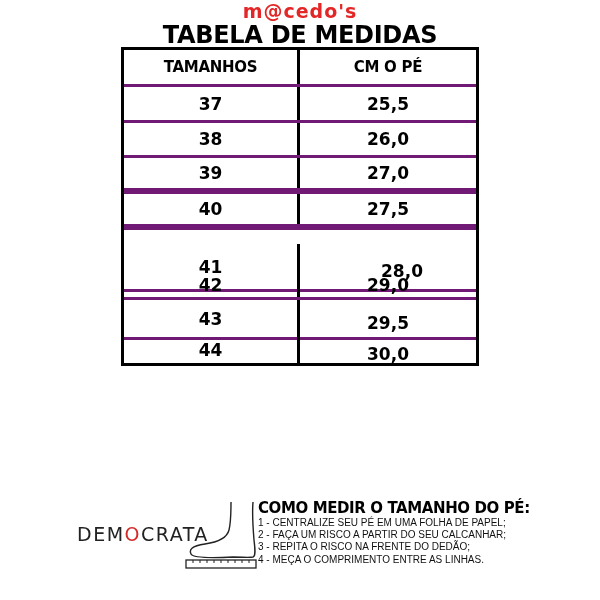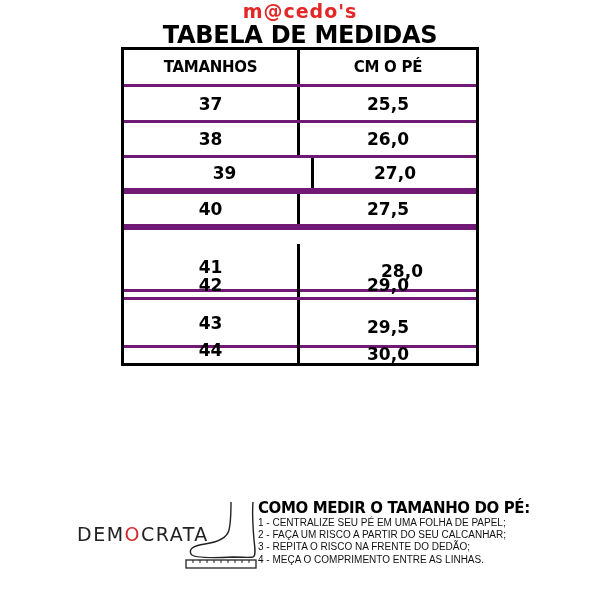--- a/index.html
+++ b/index.html
@@ -67,37 +67,37 @@
     <div class="cell cm hdr">CM O PÉ</div>
   </div>
   <div class="row" style="top:37px;height:36px;">
     <div class="cell size">37</div>
     <div class="cell cm">25,5</div>
   </div>
   <div class="row" style="top:73px;height:35px;">
     <div class="cell size">38</div>
     <div class="cell cm">26,0</div>
   </div>
-  <div class="row thick" style="top:108px;height:36px;padding-left:14px;">
+  <div class="row thick" style="top:108px;height:36px;">
     <div class="cell size">39</div>
     <div class="cell cm">27,0</div>
   </div>
   <div class="row thick" style="top:144px;height:36px;">
     <div class="cell size">40</div>
     <div class="cell cm">27,5</div>
   </div>
   <div class="row" style="top:194px;height:48px;gap:28px;">
     <div class="cell size">41</div>
     <div class="cell cm low">28,0</div>
   </div>
   <div class="row" style="top:214px;height:36px;">
     <div class="cell size low">42</div>
     <div class="cell cm low">29,0</div>
   </div>
-  <div class="row" style="top:250px;height:48px;">
+  <div class="row" style="top:250px;height:40px;">
     <div class="cell size">43</div>
     <div class="cell cm low">29,5</div>
   </div>
   <div class="row last" style="top:284px;height:32px;">
     <div class="cell size">44</div>
     <div class="cell cm low">30,0</div>
   </div>
 </div>
 
 <div class="brand"><span>DEM</span><span class="o">O</span><span>CRATA</span></div>

